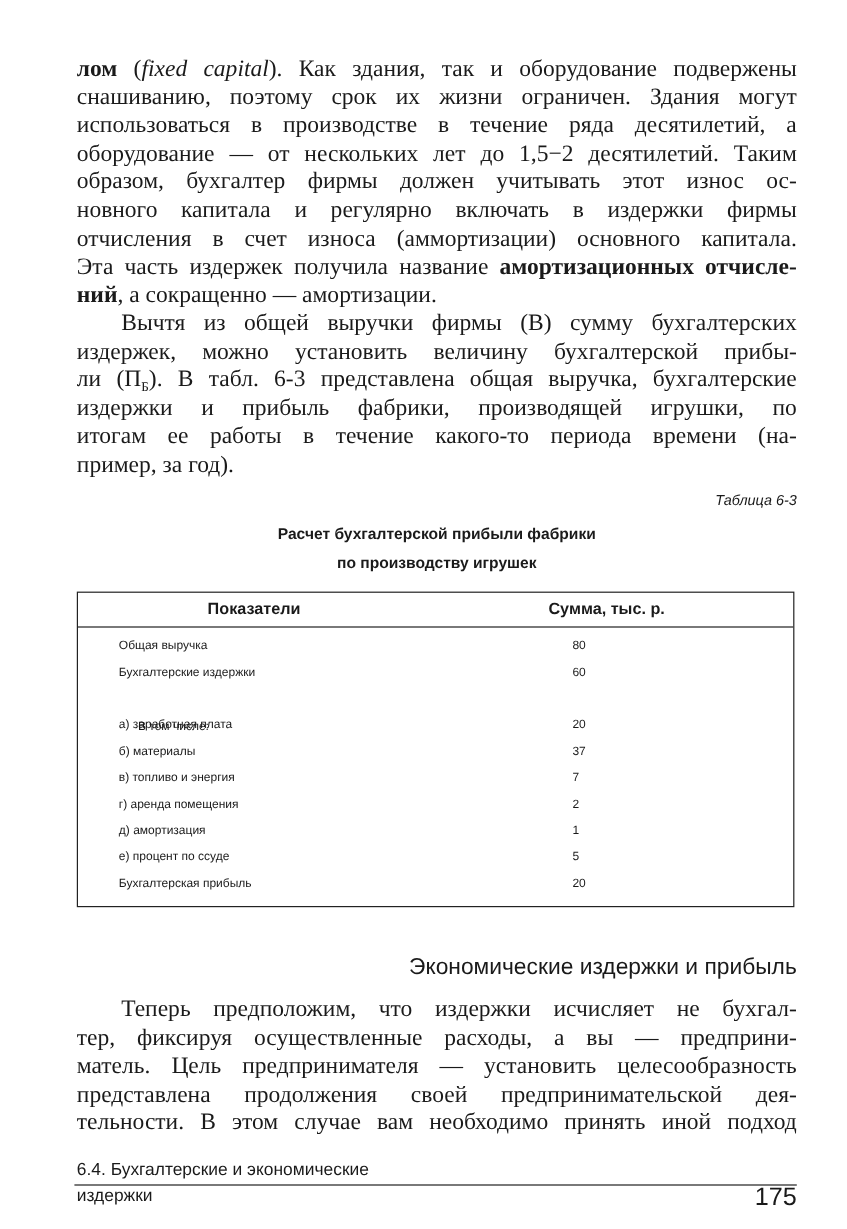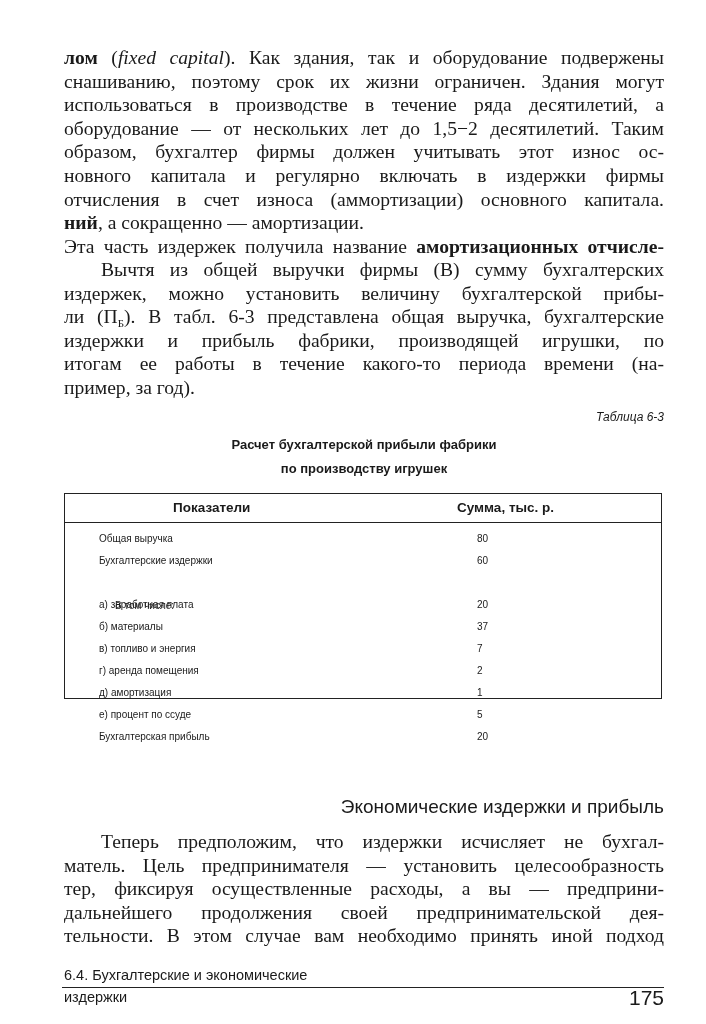--- a/index.html
+++ b/index.html
@@ -11,21 +11,21 @@
   .textblock { position:absolute; left:64px; width:600px; font-size:19.6px; line-height:23.6px; text-align:justify; }
   .line { display:block; text-align:justify; text-align-last:justify; white-space:nowrap; }
   .line.last { text-align-last:left; }
   b { font-weight:bold; }
   i { font-style:italic; }
   sub { font-size:11px; vertical-align:-4px; line-height:0; }
 
   .caption-label { position:absolute; right:42px; top:410px; font-size:12px; font-style:italic; }
   .table-title { position:absolute; left:64px; width:600px; text-align:center; font-weight:bold; font-size:13px; line-height:24px; }
 
-  .tbl { position:absolute; left:64px; top:493px; width:598px; height:206px; border:1.5px solid #222; box-sizing:border-box; }
+  .tbl { position:absolute; left:64px; top:493px; width:598px; height:263px; border:1.5px solid #222; box-sizing:border-box; }
   .tbl-head { position:absolute; left:0; right:0; top:0; height:28px; border-bottom:1.5px solid #222; font-weight:bold; font-size:13.5px; }
   .th { position:absolute; top:6px; }
   .th-1 { left:108px; }
   .th-2 { left:392px; }
   .row { position:absolute; left:0; right:0; height:22px; font-size:10px; }
   .row .lbl { position:absolute; left:34px; }
   .row .lbl.sub { left:50px; }
   .row .val { position:absolute; left:412px; width:36px; text-align:left; }
 
   .section-heading { position:absolute; right:42px; top:796px; font-size:19px; }
@@ -40,22 +40,22 @@
 <div class="page">
 
   <div class="textblock serif" style="top:46px;">
     <span class="line"><b>лом</b><span> (</span><i>fixed capital</i><span>). Как здания, так и оборудование подвержены</span></span>
     <span class="line">снашиванию, поэтому срок их жизни ограничен. Здания могут</span>
     <span class="line">использоваться в производстве в течение ряда десятилетий, а</span>
     <span class="line">оборудование — от нескольких лет до 1,5−2 десятилетий. Таким</span>
     <span class="line">образом, бухгалтер фирмы должен учитывать этот износ ос-</span>
     <span class="line">новного капитала и регулярно включать в издержки фирмы</span>
     <span class="line">отчисления в счет износа (аммортизации) основного капитала.</span>
+    <span class="line"><span>Эта часть издержек получила название </span><b>амортизационных отчисле-</b></span>
     <span class="line last"><b>ний</b><span>, а сокращенно — амортизации.</span></span>
-    <span class="line"><span>Эта часть издержек получила название </span><b>амортизационных отчисле-</b></span>
   </div>
 
   <div class="textblock serif" style="top:258px;">
     <span class="line" style="padding-left:37px;">Вычтя из общей выручки фирмы (В) сумму бухгалтерских</span>
     <span class="line">издержек, можно установить величину бухгалтерской прибы-</span>
     <span class="line"><span>ли (П</span><sub>Б</sub><span>). В табл. 6-3 представлена общая выручка, бухгалтерские</span></span>
     <span class="line">издержки и прибыль фабрики, производящей игрушки, по</span>
     <span class="line">итогам ее работы в течение какого-то периода времени (на-</span>
     <span class="line last">пример, за год).</span>
   </div>
@@ -108,23 +108,23 @@
     <div class="row" style="top:237px;">
       <span class="lbl">Бухгалтерская прибыль</span>
       <span class="val">20</span>
     </div>
   </div>
 
   <div class="section-heading sans">Экономические издержки и прибыль</div>
 
   <div class="textblock serif" style="top:830px;">
     <span class="line" style="padding-left:37px;">Теперь предположим, что издержки исчисляет не бухгал-</span>
+    <span class="line">тер, фиксируя осуществленные расходы, а вы — предприни-</span>
     <span class="line">матель. Цель предпринимателя — установить целесообразность</span>
-    <span class="line">тер, фиксируя осуществленные расходы, а вы — предприни-</span>
-    <span class="line">дальнейшего продолжения своей предпринимательской дея-</span>
+    <span class="line">представлена продолжения своей предпринимательской дея-</span>
     <span class="line">тельности. В этом случае вам необходимо принять иной подход</span>
   </div>
 
   <div class="footer-left sans" style="top:967px;">6.4. Бухгалтерские и экономические</div>
   <div class="footer-rule"></div>
   <div class="footer-left sans" style="top:989px;">издержки</div>
   <div class="footer-num sans">175</div>
 
 </div>
 

